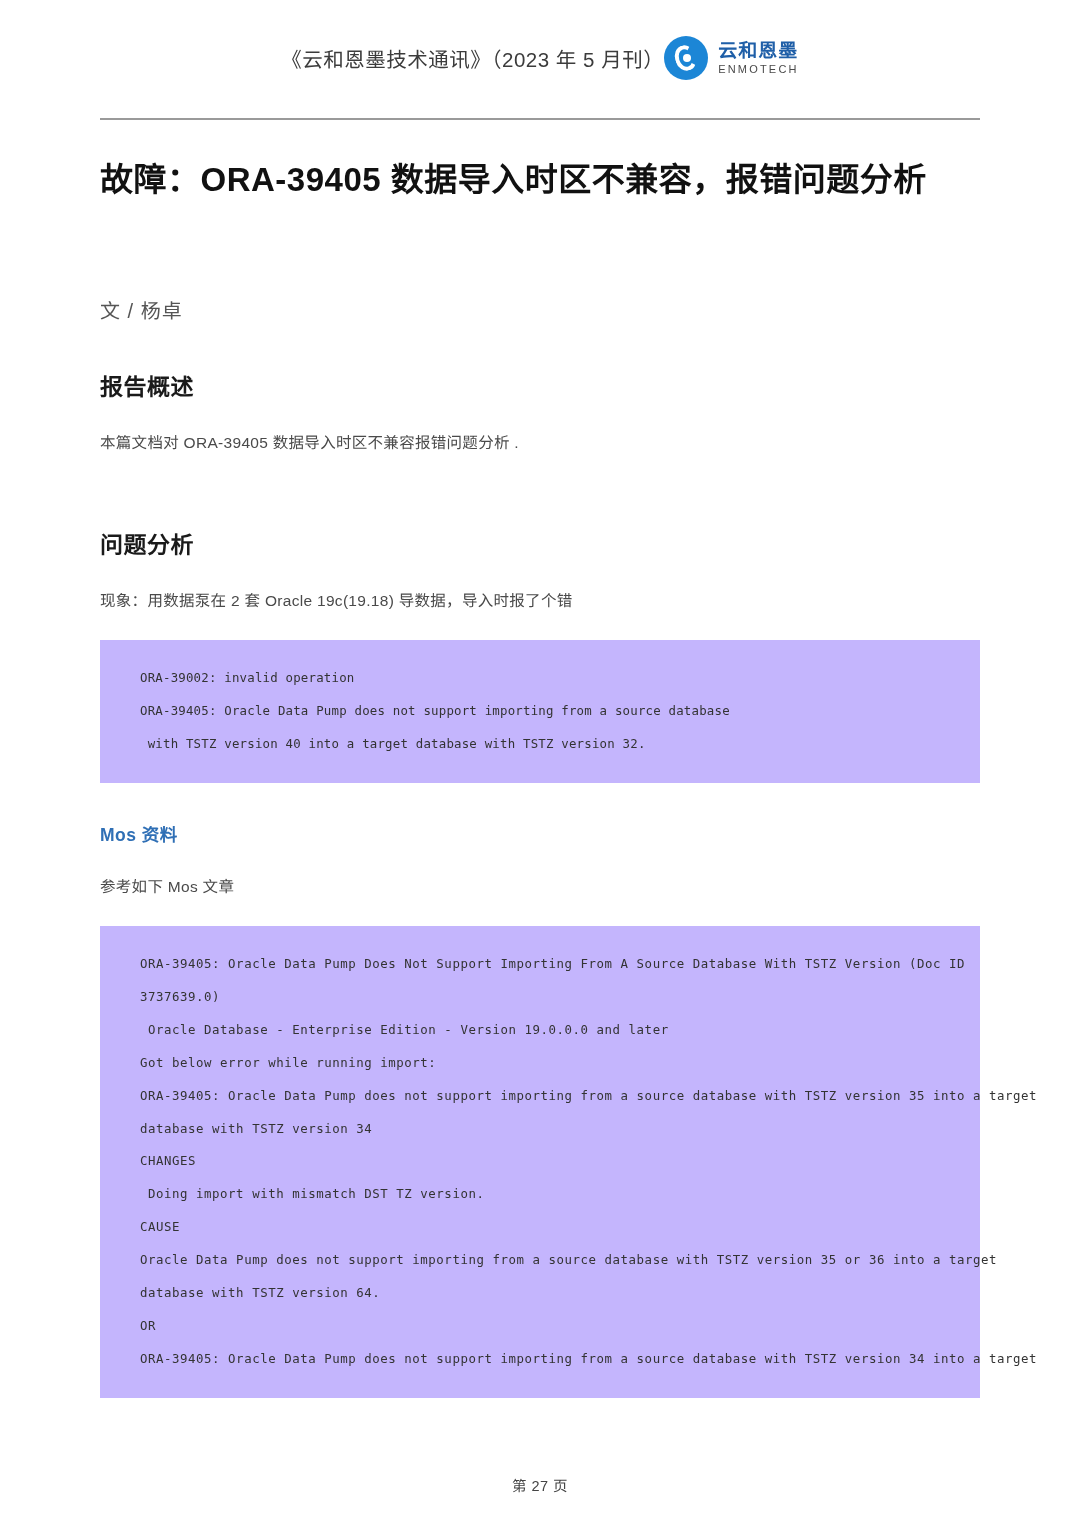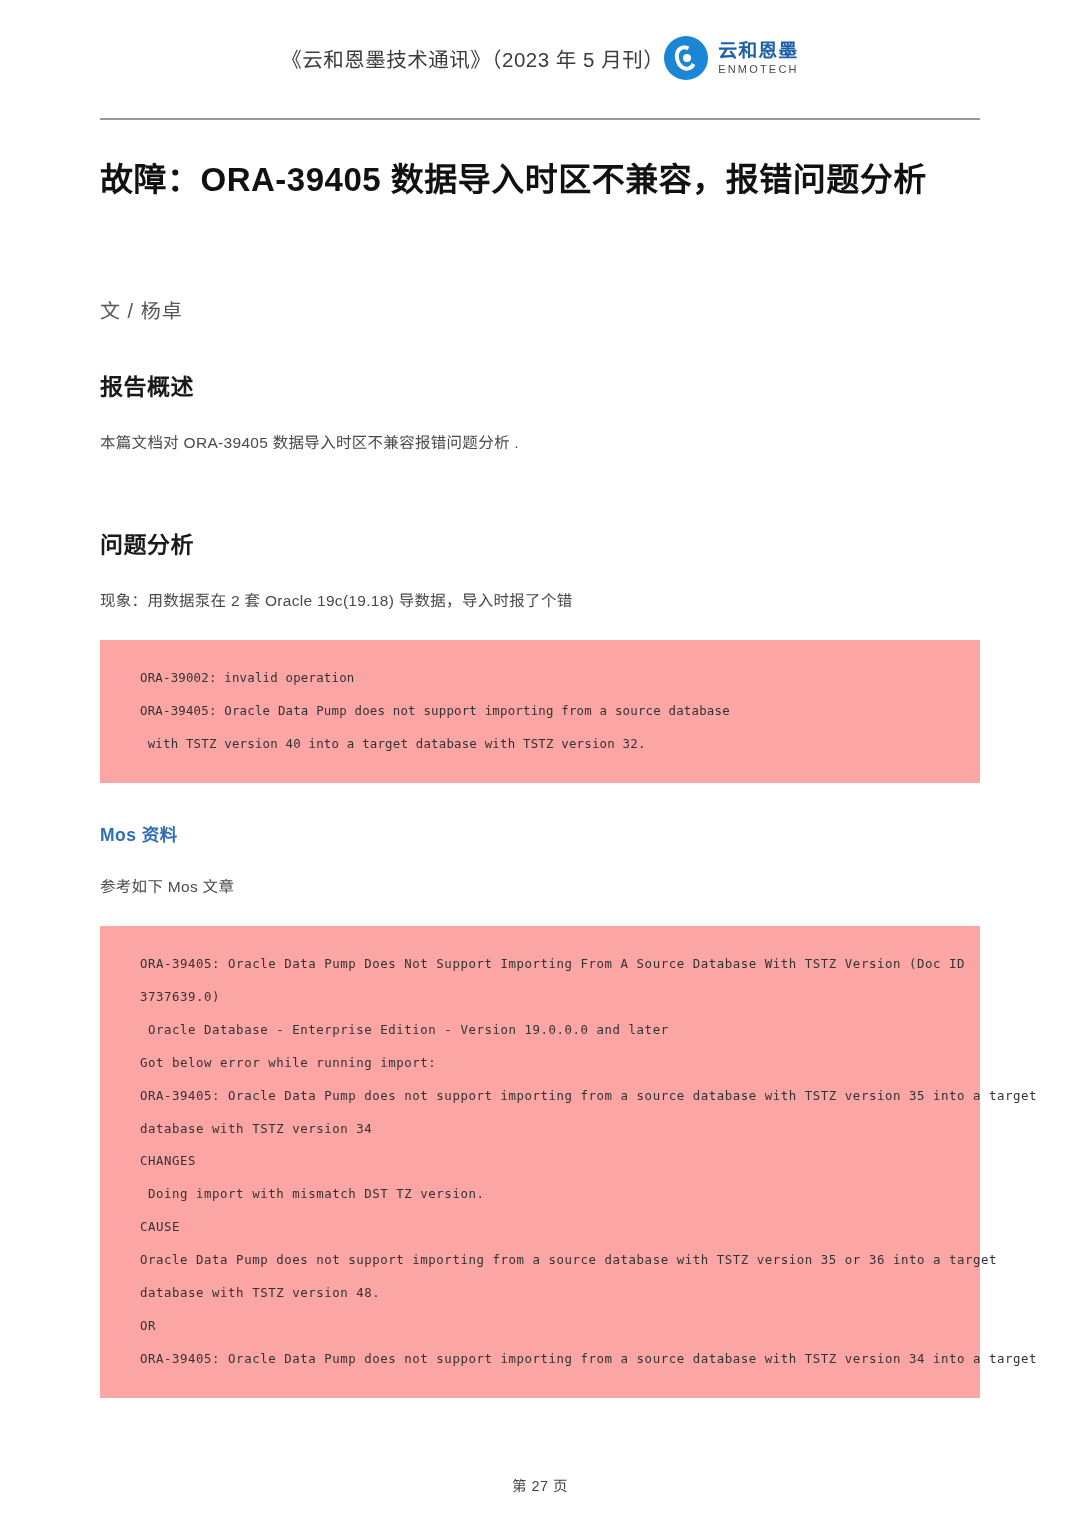--- a/index.html
+++ b/index.html
@@ -137,21 +137,21 @@
   h3.subsec {
     font-size: 17.5px;
     font-weight: bold;
     color: #2f6fb5;
     margin: 38px 0 0 0;
     letter-spacing: 0.5px;
   }
 
   
   .code-block {
-    background: #fca5a5;
+    background: #c4b5fd;
     margin-top: 26px;
     padding: 22px 40px 22px 40px;
     box-sizing: border-box;
   }
   .code-block .line {
     font-family: "DejaVu Sans Mono", "Liberation Mono", monospace;
     font-size: 12.4px;
     color: #333;
     line-height: 2.65;
     white-space: pre;
@@ -219,21 +219,21 @@
     <div class="line">3737639.0)</div>
     <div class="line blank"></div>
     <div class="line"> Oracle Database - Enterprise Edition - Version 19.0.0.0 and later</div>
     <div class="line">Got below error while running import:</div>
     <div class="line">ORA-39405: Oracle Data Pump does not support importing from a source database with TSTZ version 35 into a target</div>
     <div class="line">database with TSTZ version 34</div>
     <div class="line">CHANGES</div>
     <div class="line"> Doing import with mismatch DST TZ version.</div>
     <div class="line">CAUSE</div>
     <div class="line">Oracle Data Pump does not support importing from a source database with TSTZ version 35 or 36 into a target</div>
-    <div class="line">database with TSTZ version 48.</div>
+    <div class="line">database with TSTZ version 64.</div>
     <div class="line">OR</div>
     <div class="line">ORA-39405: Oracle Data Pump does not support importing from a source database with TSTZ version 34 into a target</div>
   </div>
 
   <div class="footer">
     <span>第 27 页</span>
   </div>
 
 </div>
 

